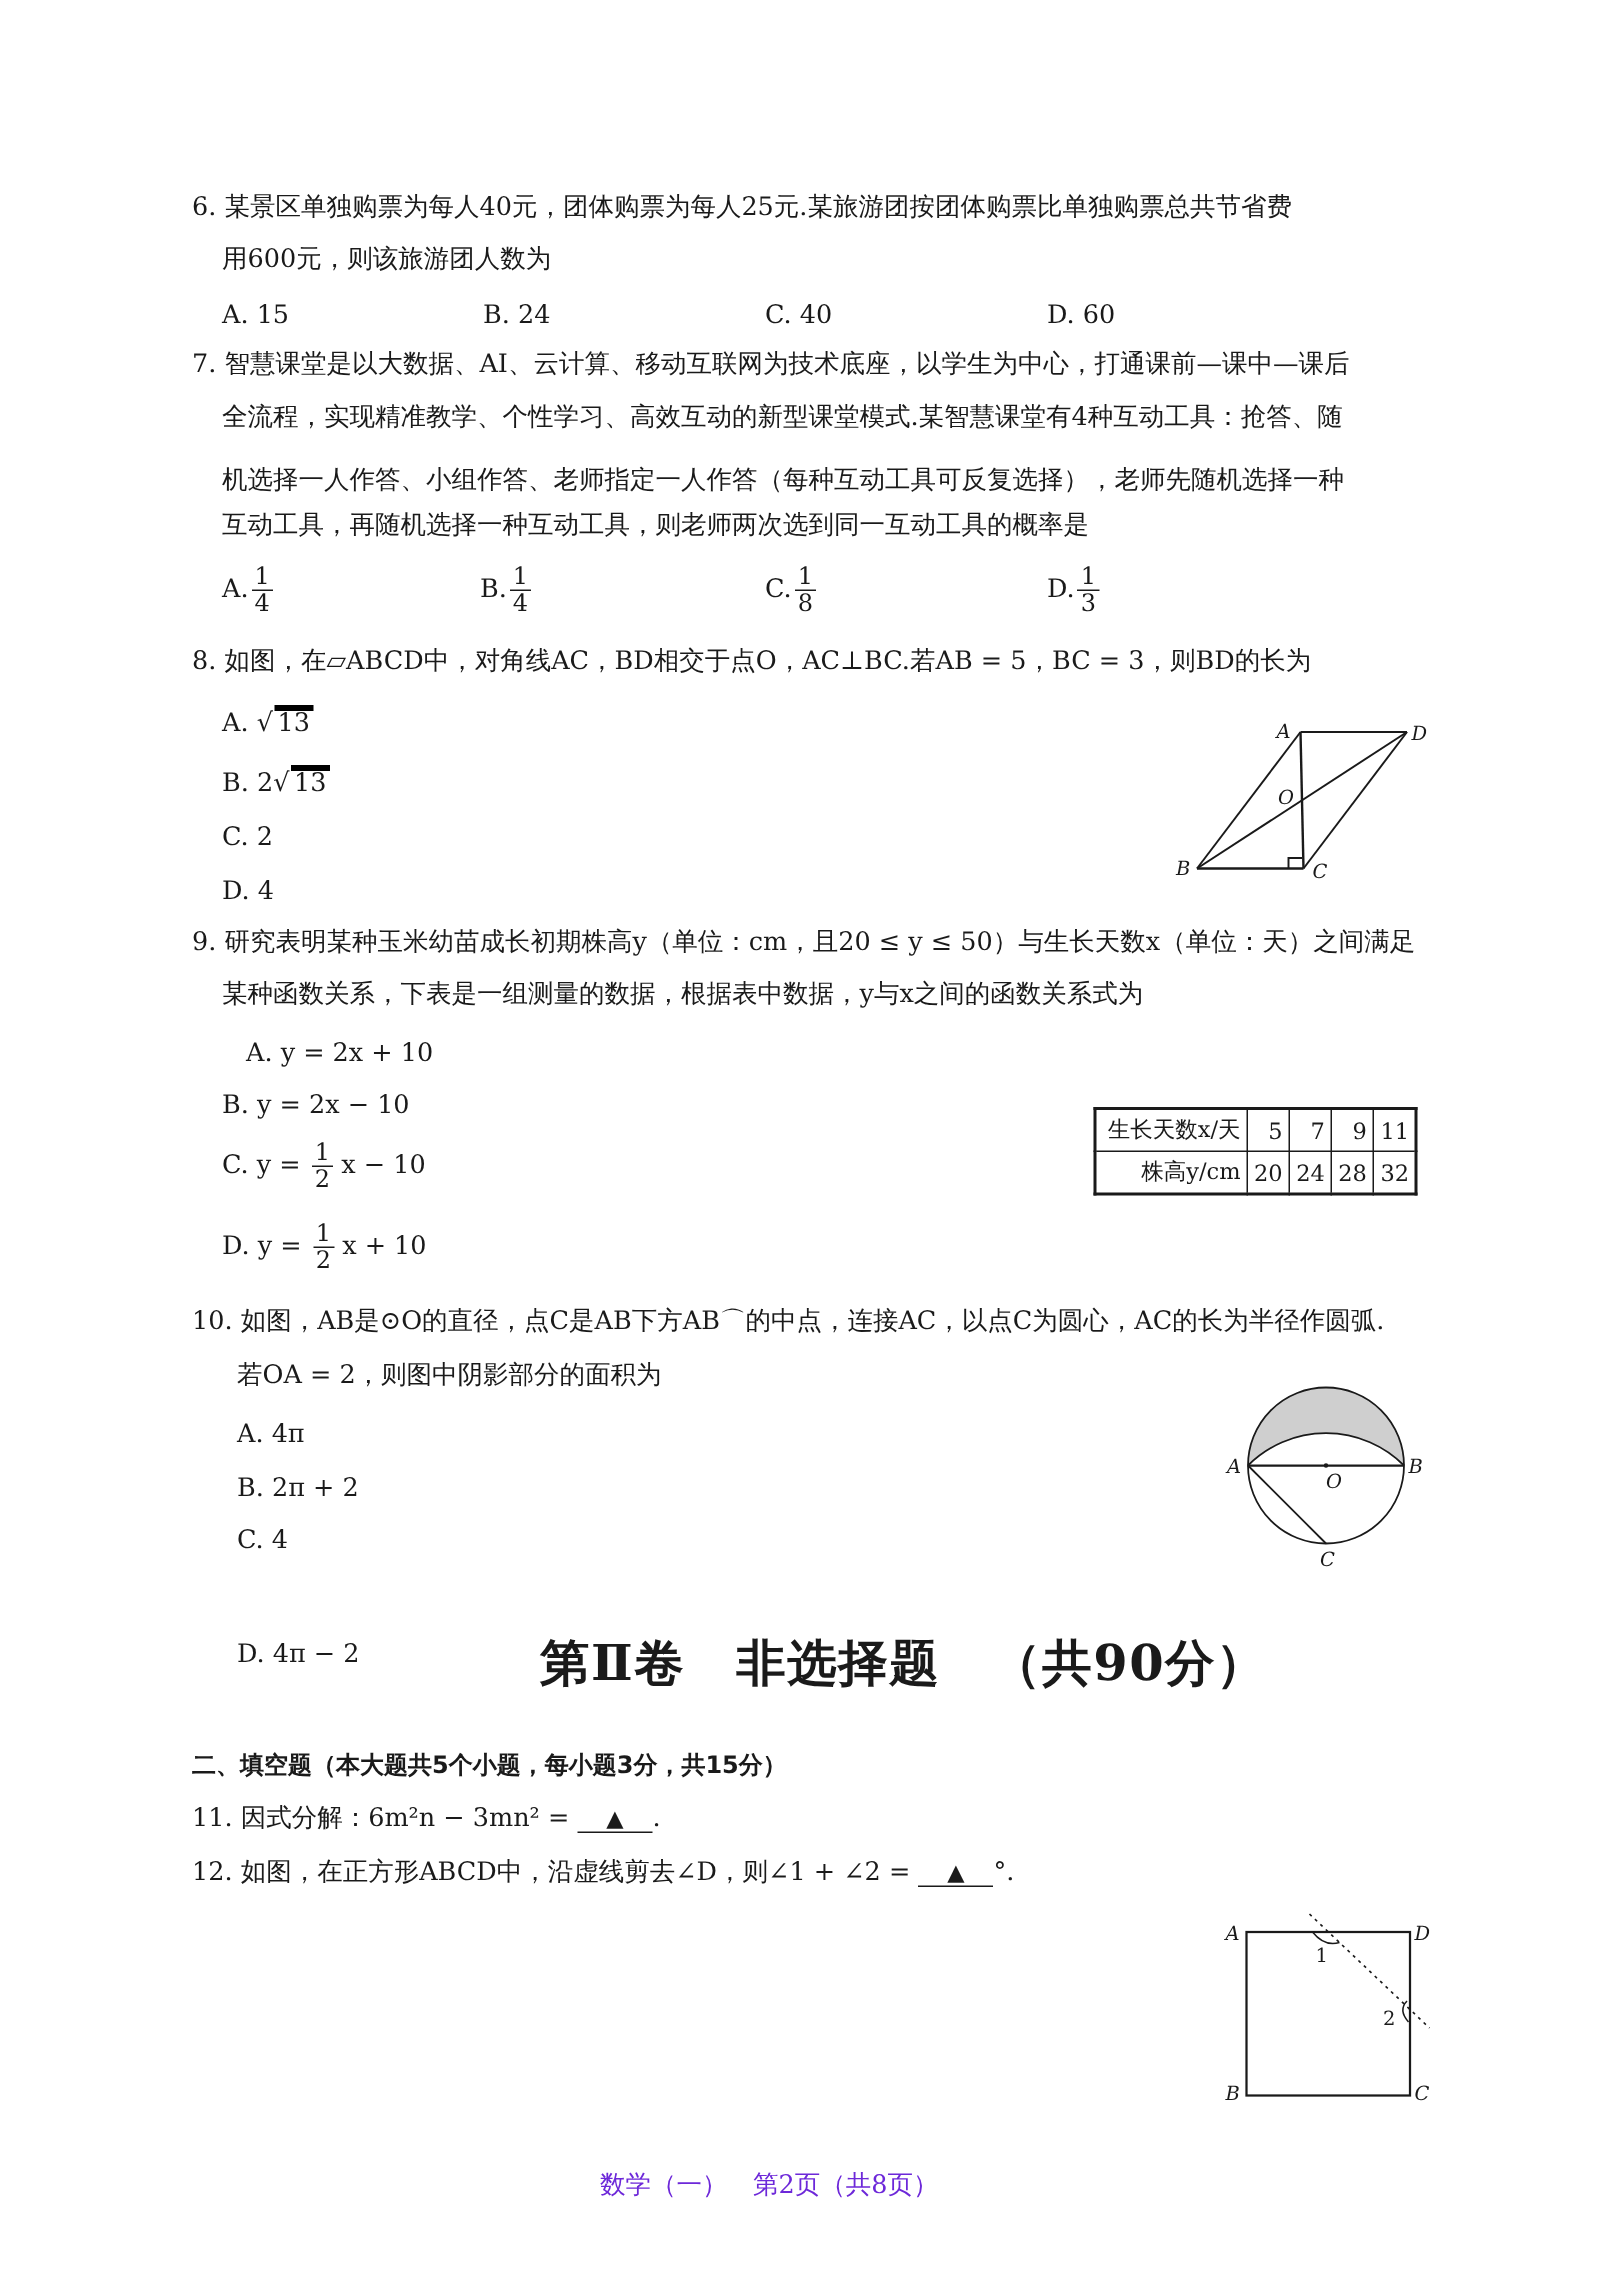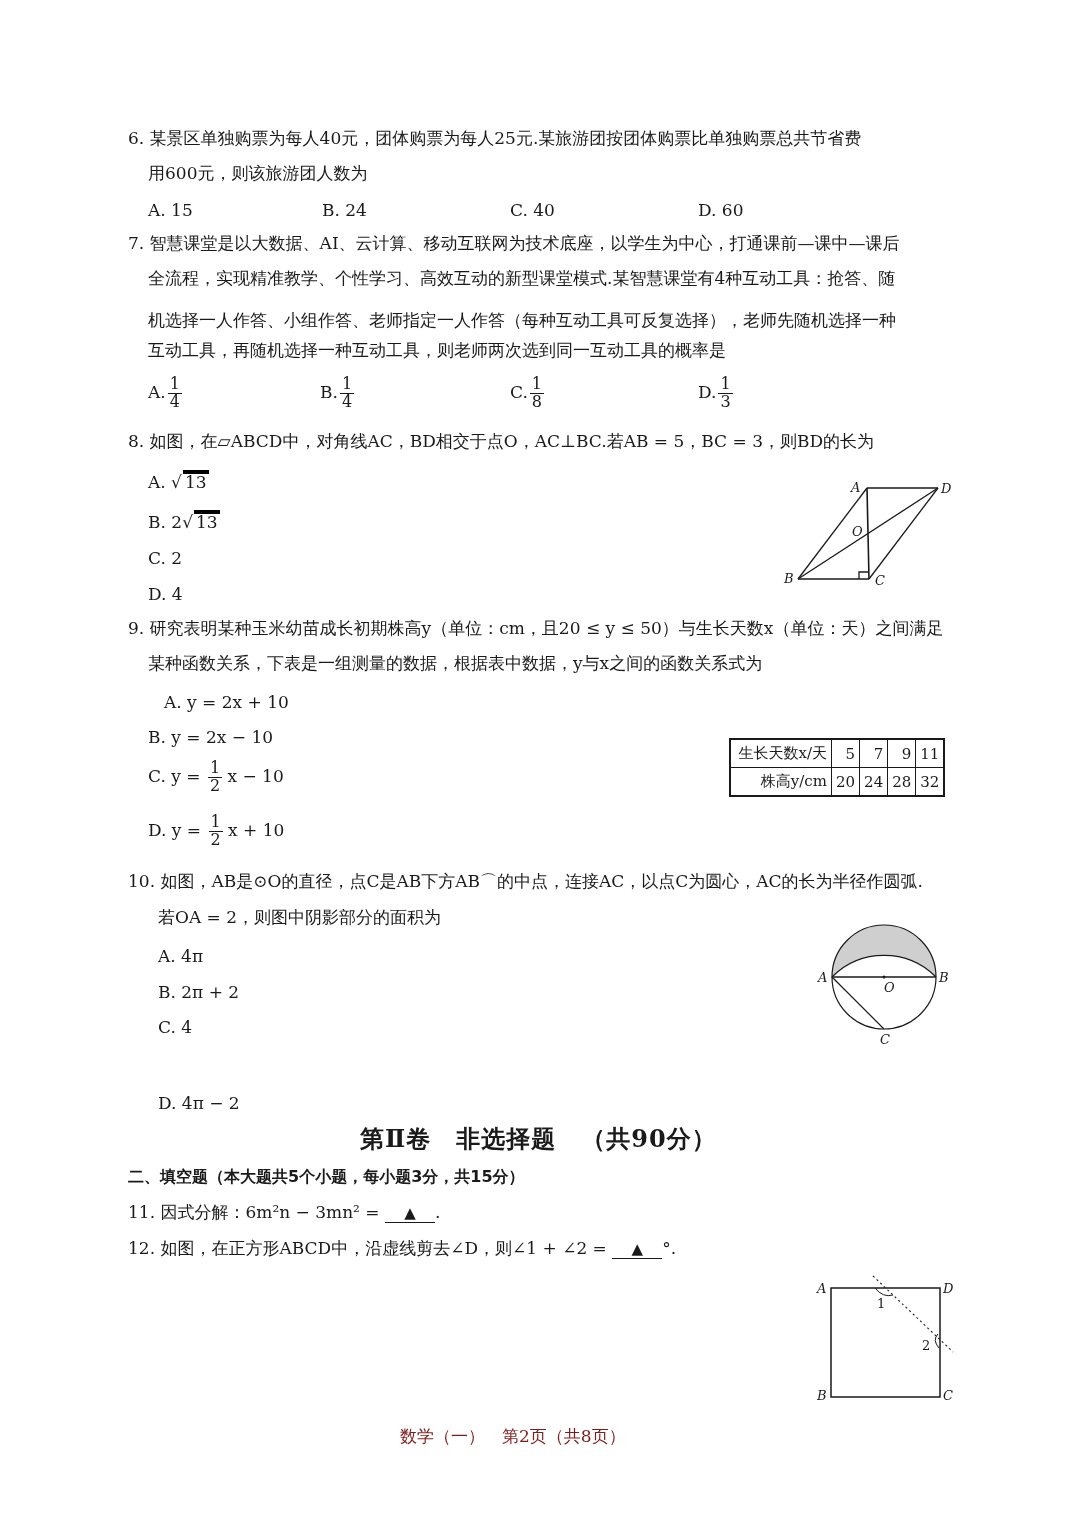--- a/index.html
+++ b/index.html
@@ -8,27 +8,27 @@
     font-family: "DejaVu Serif", "Liberation Serif", serif;
     color: #1a1a1a; font-size: 17px;
   }
   .abs { position: absolute; white-space: nowrap; }
   .line { line-height: 1; }
   .opt { position: absolute; white-space: nowrap; font-size: 17px; }
   .frac { display: inline-block; vertical-align: middle; text-align: center; font-size: 16px; line-height: 1.05; margin-left: 2px; }
   .frac .num { display: block; border-bottom: 1px solid #1a1a1a; padding: 0 2px; }
   .frac .den { display: block; padding: 0 2px; }
   .sqrt { display: inline-block; border-top: 4px solid #000000; padding: 0 2px; margin-left: 1px; line-height: 1.05; }
-  .section-title { font-family: "DejaVu Serif", serif; font-weight: bold; font-size: 24px; letter-spacing: 1px; margin-top: 36px; }
+  .section-title { font-family: "DejaVu Serif", serif; font-weight: bold; font-size: 33px; letter-spacing: 1px; }
   .subsec { font-family: "DejaVu Sans", "Liberation Sans", sans-serif; font-weight: bold; font-size: 16px; }
   .blank { display: inline-block; width: 50px; border-bottom: 1px solid #1a1a1a; text-align: center; font-size: 15px; line-height: 1.1; }
   table.data { border-collapse: collapse; font-size: 15px; }
   table.data td { border: 1px solid #1a1a1a; padding: 3px 4px; text-align: right; height: 21px; }
   table.data { border: 2px solid #1a1a1a; }
-  .footer { font-size: 17px; color: #7f1d1d; }
+  .footer { font-size: 17px; color: #6d28d9; margin-top: 20px; }
   svg text { font-family: "DejaVu Serif", serif; font-style: italic; font-size: 13px; fill: #1a1a1a; }
 </style>
 </head>
 <body>
 
 <div class="abs line" style="left:128px; top:130px;">6. 某景区单独购票为每人40元，团体购票为每人25元.某旅游团按团体购票比单独购票总共节省费</div>
 <div class="abs line" style="left:148px; top:165px;text-align:right;">用600元，则该旅游团人数为</div>
 <div class="opt" style="left:148px; top:200px;">A. 15</div>
 <div class="opt" style="left:322px; top:200px;">B. 24</div>
 <div class="opt" style="left:510px; top:200px;">C. 40</div>

